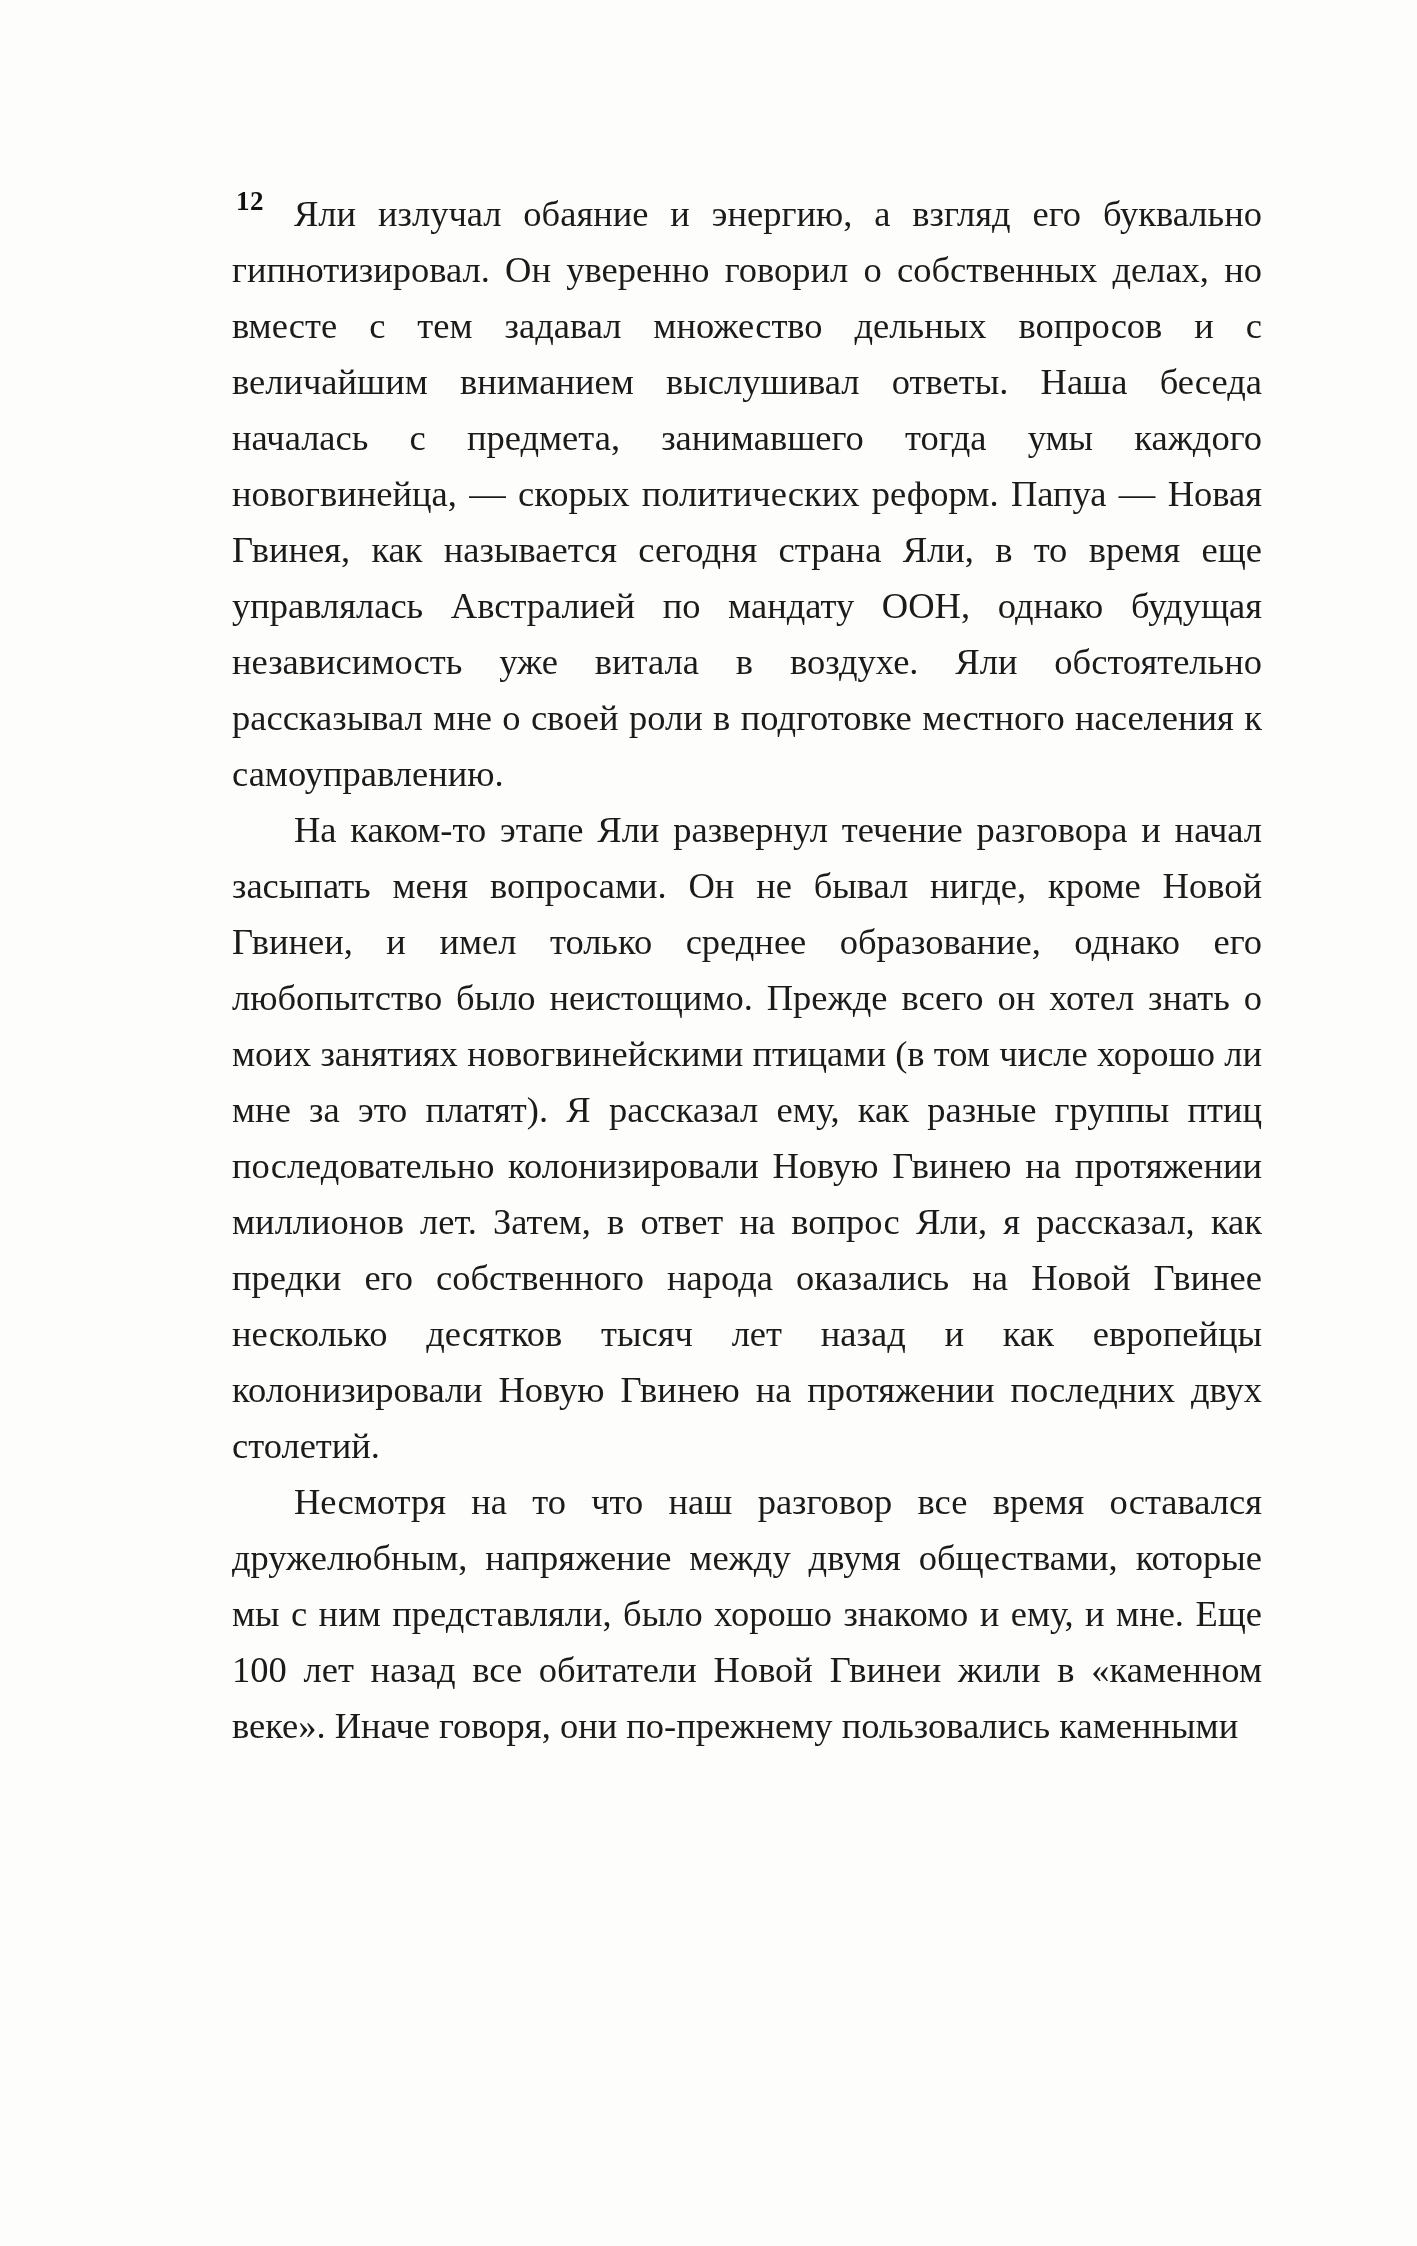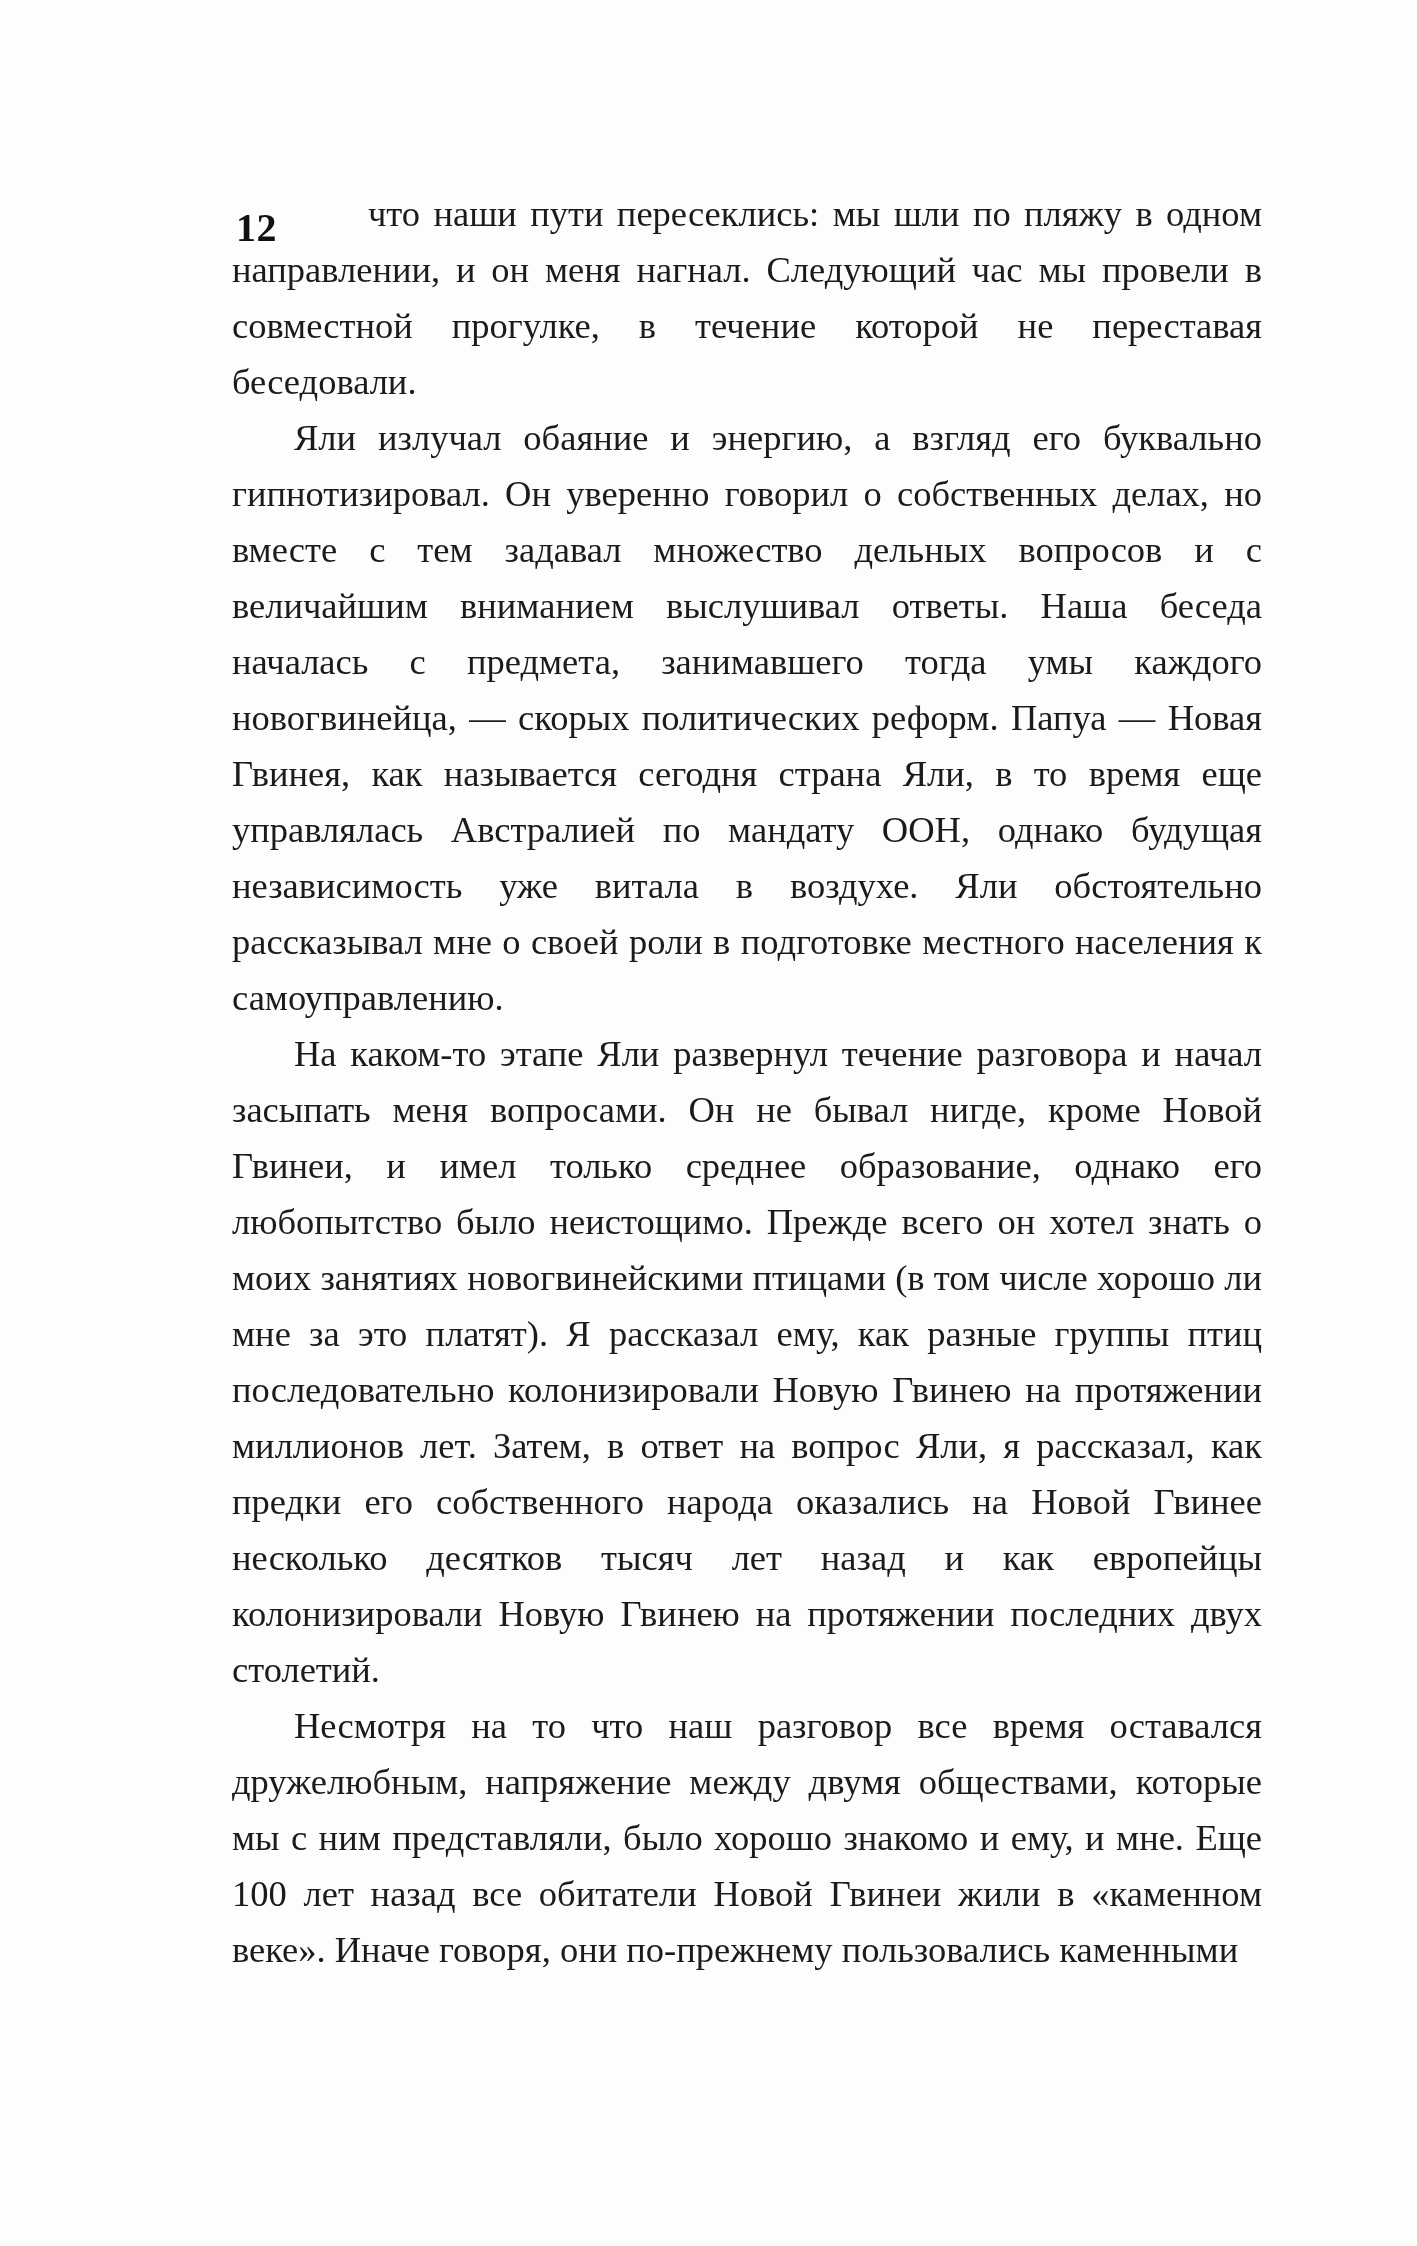--- a/index.html
+++ b/index.html
@@ -22,24 +22,24 @@
   }
   .text-block {
     position: absolute;
     left: 232px;
     top: 186px;
     width: 1030px;
   }
   .page-number {
     position: absolute;
     left: 236px;
-    top: 204px;
+    top: 186px;
     font-family: "Liberation Serif", serif;
     font-weight: bold;
-    font-size: 40px;
+    font-size: 27px;
     letter-spacing: 0.5px;
     color: #111;
   }
   p {
     margin: 0;
     font-size: 36.5px;
     line-height: 56px;
     text-align: justify;
     text-justify: inter-word;
     color: #1b1b1b;
@@ -58,19 +58,18 @@
   }
 </style>
 </head>
 <body>
 
 <div class="page">
 
   <div class="page-number">12</div>
 
   <div class="text-block">
-    <p class="first"><span class="first-line-offset"></span><span>что наши пути пересеклись: мы шли по пляжу в одном направлении, и он меня нагнал. Следующий час мы провели в совместной прогулке, в течение которой не переставая беседовали.</span></p>
     <p class="indent">Яли излучал обаяние и энергию, а взгляд его буквально гипнотизировал. Он уверенно говорил о собственных делах, но вместе с тем задавал множество дельных вопросов и с величайшим вниманием выслушивал ответы. Наша беседа началась с предмета, занимавшего тогда умы каждого новогвинейца, — скорых политических реформ. Папуа — Новая Гвинея, как называется сегодня страна Яли, в то время еще управлялась Австралией по мандату ООН, однако будущая независимость уже витала в воздухе. Яли обстоятельно рассказывал мне о своей роли в подготовке местного населения к самоуправлению.</p>
     <p class="indent">На каком-то этапе Яли развернул течение разговора и начал засыпать меня вопросами. Он не бывал нигде, кроме Новой Гвинеи, и имел только среднее образование, однако его любопытство было неистощимо. Прежде всего он хотел знать о моих занятиях новогвинейскими птицами (в том числе хорошо ли мне за это платят). Я рассказал ему, как разные группы птиц последовательно колонизировали Новую Гвинею на протяжении миллионов лет. Затем, в ответ на вопрос Яли, я рассказал, как предки его собственного народа оказались на Новой Гвинее несколько десятков тысяч лет назад и как европейцы колонизировали Новую Гвинею на протяжении последних двух столетий.</p>
     <p class="indent">Несмотря на то что наш разговор все время оставался дружелюбным, напряжение между двумя обществами, которые мы с ним представляли, было хорошо знакомо и ему, и мне. Еще 100 лет назад все обитатели Новой Гвинеи жили в «каменном веке». Иначе говоря, они по-прежнему пользовались каменными</p>
   </div>
 
 </div>
 
 </body></html>

